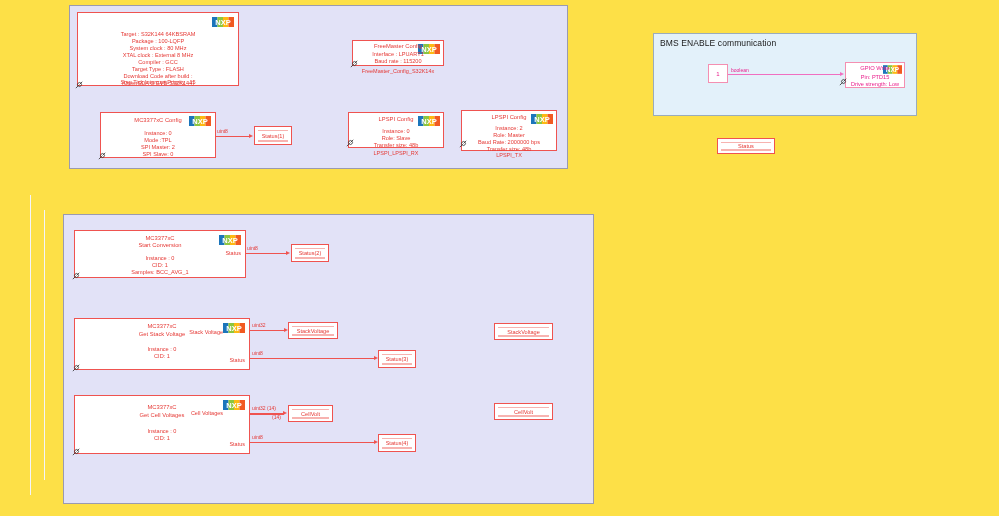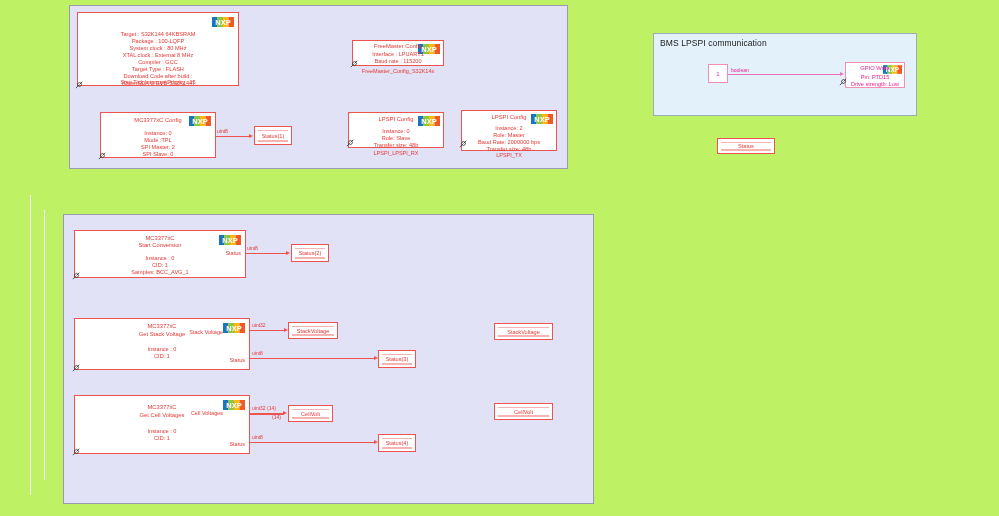--- a/index.html
+++ b/index.html
@@ -1,21 +1,21 @@
 <!DOCTYPE html>
 <html><head>
 <meta charset="utf-8">
 <style>
   html,body{margin:0;padding:0;}
   body{
     width:999px;height:516px;background:#ffffff;position:relative;overflow:hidden;
     font-family:"Liberation Sans","DejaVu Sans",sans-serif;
     -webkit-font-smoothing:antialiased;
   }
-  .canvas{position:absolute;left:0;top:0;width:999px;height:516px;background:#bef264;}
+  .canvas{position:absolute;left:0;top:0;width:999px;height:516px;background:#fde047;}
 
   
   .panel{
     position:absolute;
     background:#e2e2f7;
     border:1px solid #9a9ab0;
     box-sizing:border-box;
   }
   .panel.lightblue{background:#e3f1fa;border:1px solid #9aacbb;}
   .panel-title{
@@ -212,21 +212,21 @@
     <div class="blk-txt" style="top:28px;">Baud Rate: 2000000 bps</div>
     <div class="blk-txt" style="top:35px;">Transfer size: 48b</div>
   </div>
   <div class="blkname" style="left:461px;width:96px;top:152px;">LPSPI_TX</div>
   <svg class="badge" style="left:458px;top:138px;" viewBox="0 0 12 12">
     <path d="M2 10 L5 7 M4.5 7.5 a2 2 0 1 1 3 -3 a2 2 0 0 1 -3 3 Z" stroke="#333" stroke-width="0.9" fill="none"></path>
     <path d="M6 6 l3 -3" stroke="#333" stroke-width="0.9" fill="none"></path>
   </svg>
 
   <div class="panel lightblue" style="left:653px;top:33px;width:264px;height:83px;">
-    <div class="panel-title">BMS LPSPI communication</div>
+    <div class="panel-title">BMS ENABLE communication</div>
   </div>
 
   <div class="const" style="left:708px;top:64px;width:20px;height:19px;">
     <span>1</span>
   </div>
   <div class="sig-label pink" style="left:731px;top:67px;">boolean</div>
   <div class="line h pink" style="left:728px;top:74px;width:113px;"></div>
   <div class="arrow pink" style="left:840px;top:71.5px;"></div>
 
   <div class="blk pinkborder" style="left:845px;top:62px;width:60px;height:26px;">

